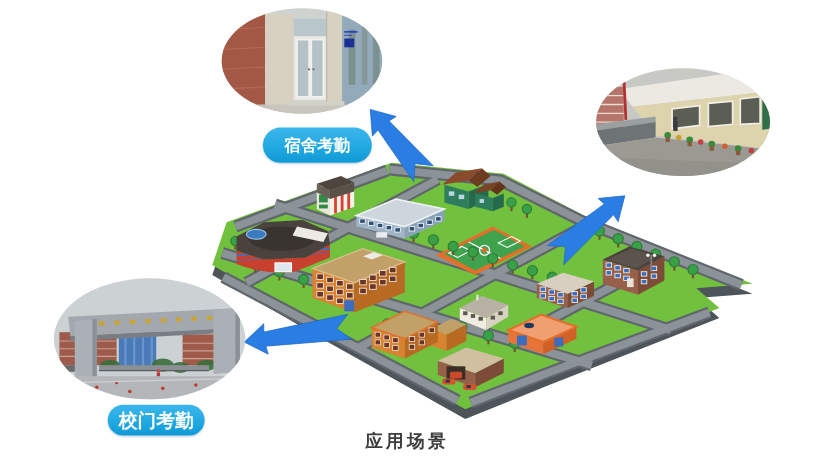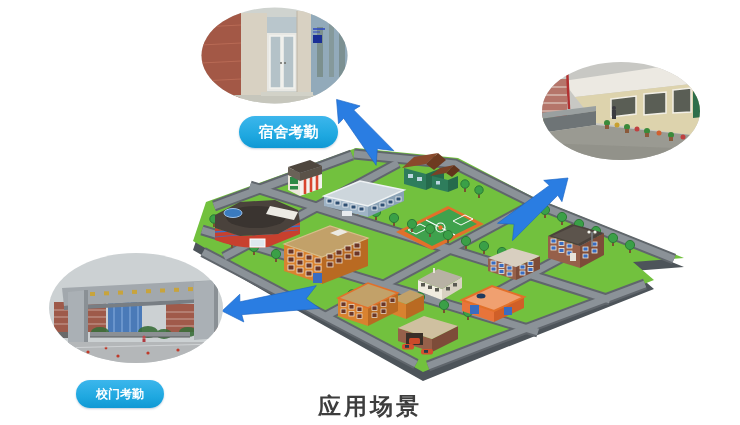--- a/index.html
+++ b/index.html
@@ -12,24 +12,24 @@
   .photo{position:absolute;}
   .photo svg{display:block;}
   .callout-label{
     position:absolute;display:flex;align-items:center;justify-content:center;
     background:linear-gradient(180deg,#3cb6ec 0%,var(--label_bg,#1fa8e0) 60%,#0f98d4 100%);
     border-radius:17px;color:var(--label_text,#fff);font-weight:bold;
     box-shadow:0 1px 2px rgba(0,60,120,.25);
   }
   .lbl-dorm{left:239px;top:116px;width:99px;height:32px;font-size:15px;}
   .lbl-corridor{left:570px;top:175px;width:98px;height:30px;font-size:14px;}
-  .lbl-gate{left:76px;top:368px;width:88px;height:28px;font-size:12px;margin-top:12px;}
+  .lbl-gate{left:98px;top:368px;width:88px;height:28px;font-size:17px;}
   .page-title{
     position:absolute;left:0;right:0;top:391px;text-align:center;
-    font-size:23px;font-weight:bold;color:var(--title_text,#3d3d3d);letter-spacing:3px;
+    font-size:16px;font-weight:bold;color:var(--title_text,#3d3d3d);letter-spacing:3px;
   }
 </style>
 </head>
 <body>
 
 <div class="stage">
 
   <svg class="map-svg" viewBox="0 0 740 425">
 
     <polygon points="193,250 206,211 356,157 458,167 533,206 684,267 633,271 654,289 497,351 423,381 300,312" style="fill:var(--ground_edge,#4d545a)"></polygon>

